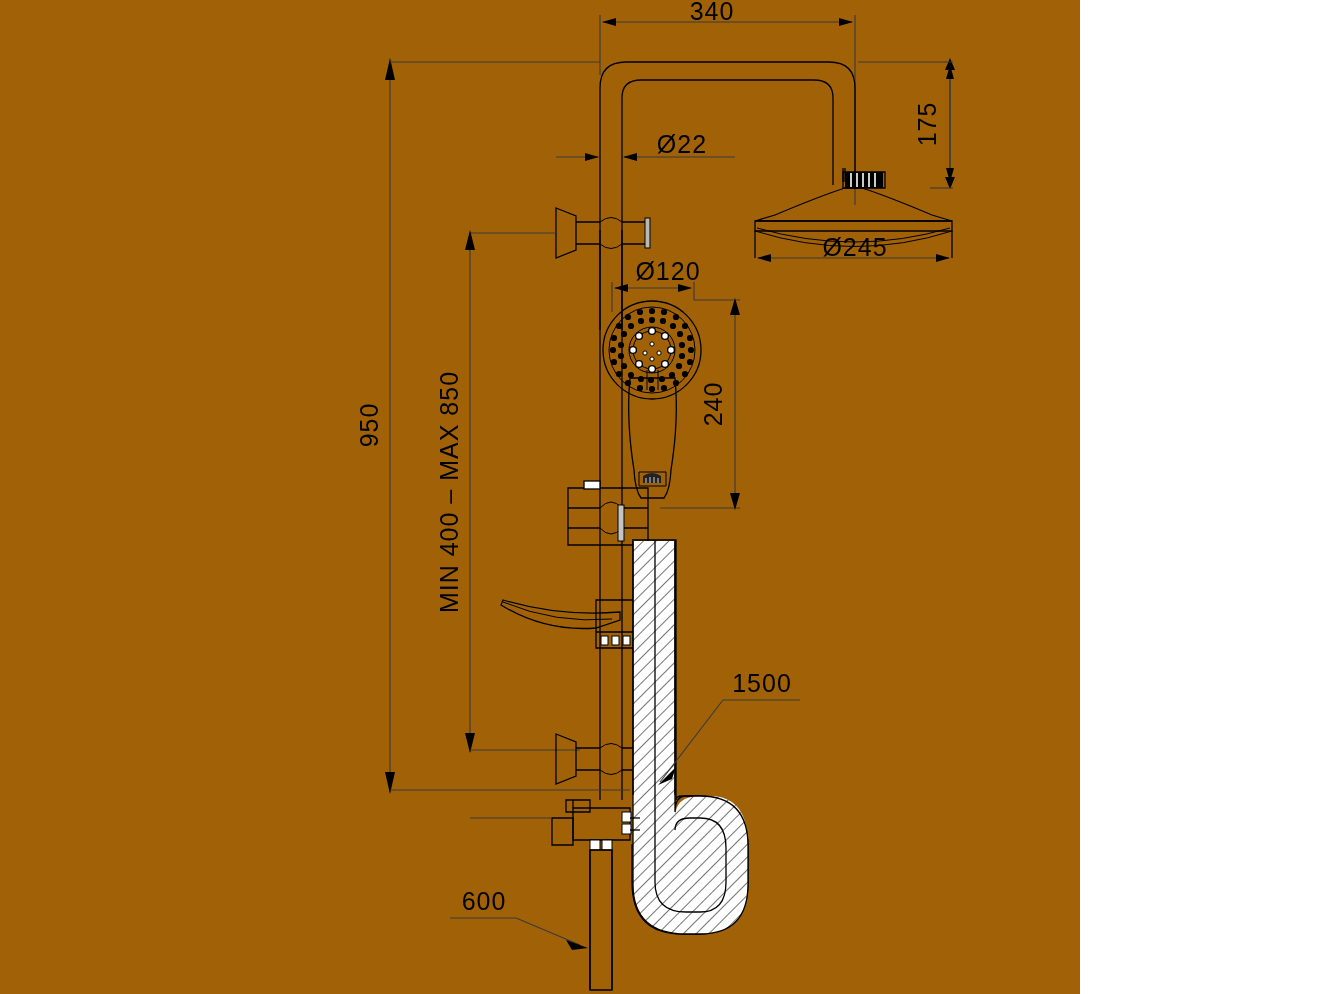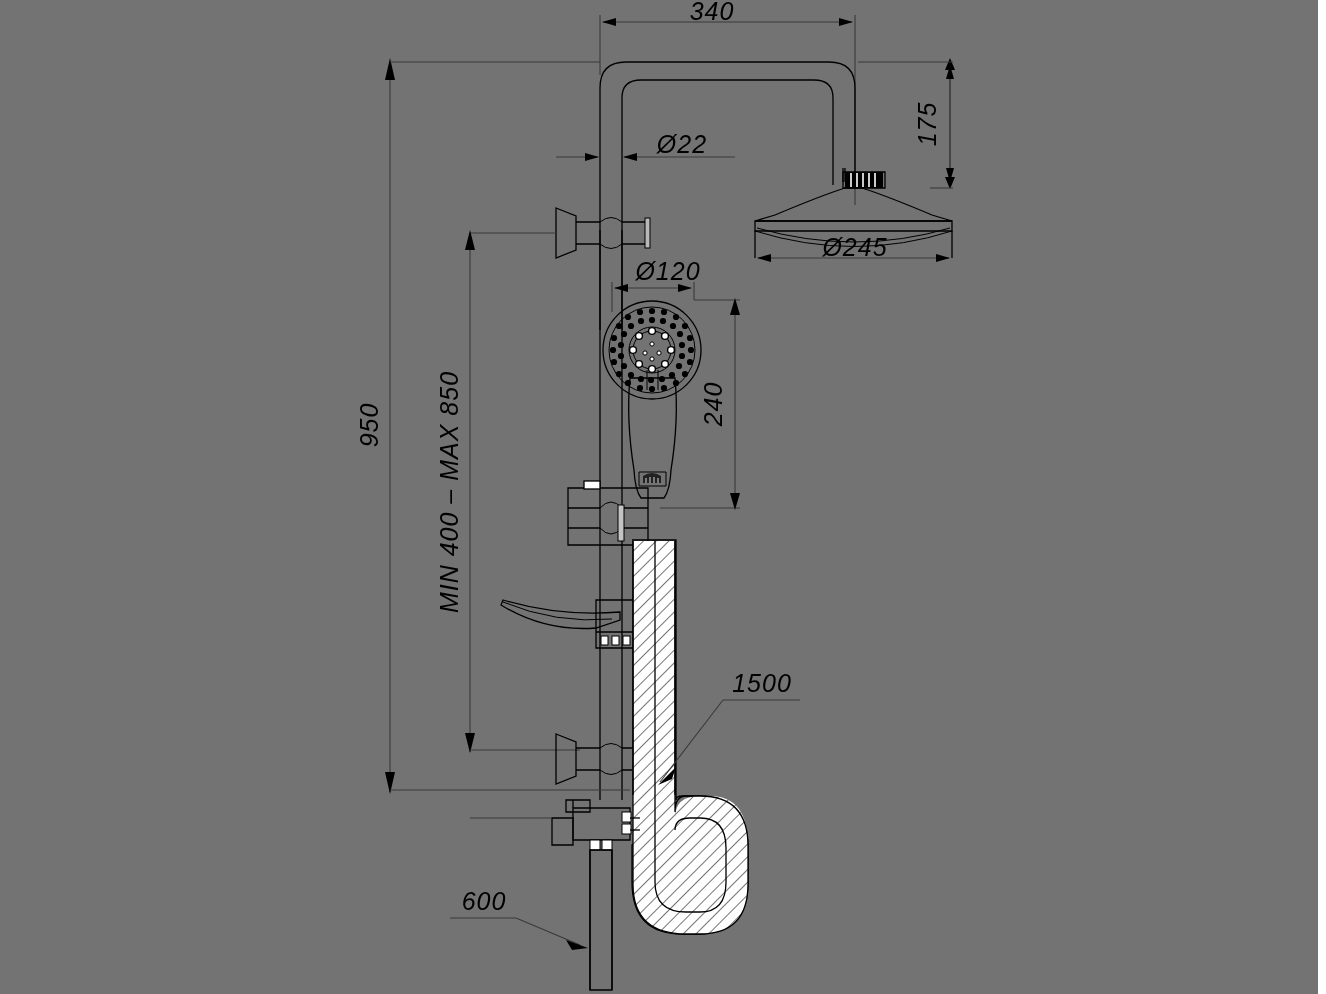--- a/index.html
+++ b/index.html
@@ -1,18 +1,18 @@
 <!DOCTYPE html>
 <html><head>
 <meta charset="utf-8">
 <style>
   html,body{margin:0;padding:0;background:#ffffff;}
   body{width:1326px;height:994px;overflow:hidden;
        font-family:"Liberation Sans", sans-serif;}
-  #stage{position:relative;width:1318px;height:994px;background:#737373;font-style:italic;}
+  #stage{position:relative;width:1080px;height:994px;background:#a16207;}
   svg#drawing{position:absolute;left:0;top:0;width:1326px;height:994px;}
   .dimtext{font-family:"Liberation Sans", sans-serif;font-size:25px;fill:#000;
            letter-spacing:1px;}
   .ln{stroke:#000;fill:none;stroke-width:1.3;}
   .thin{stroke:#000;fill:none;stroke-width:1;}
   .dim{stroke:#3a3a3a;fill:none;stroke-width:1.1;}
   .fillblack{fill:#000;stroke:none;}
   .white{fill:#ffffff;}
 </style>
 </head>

